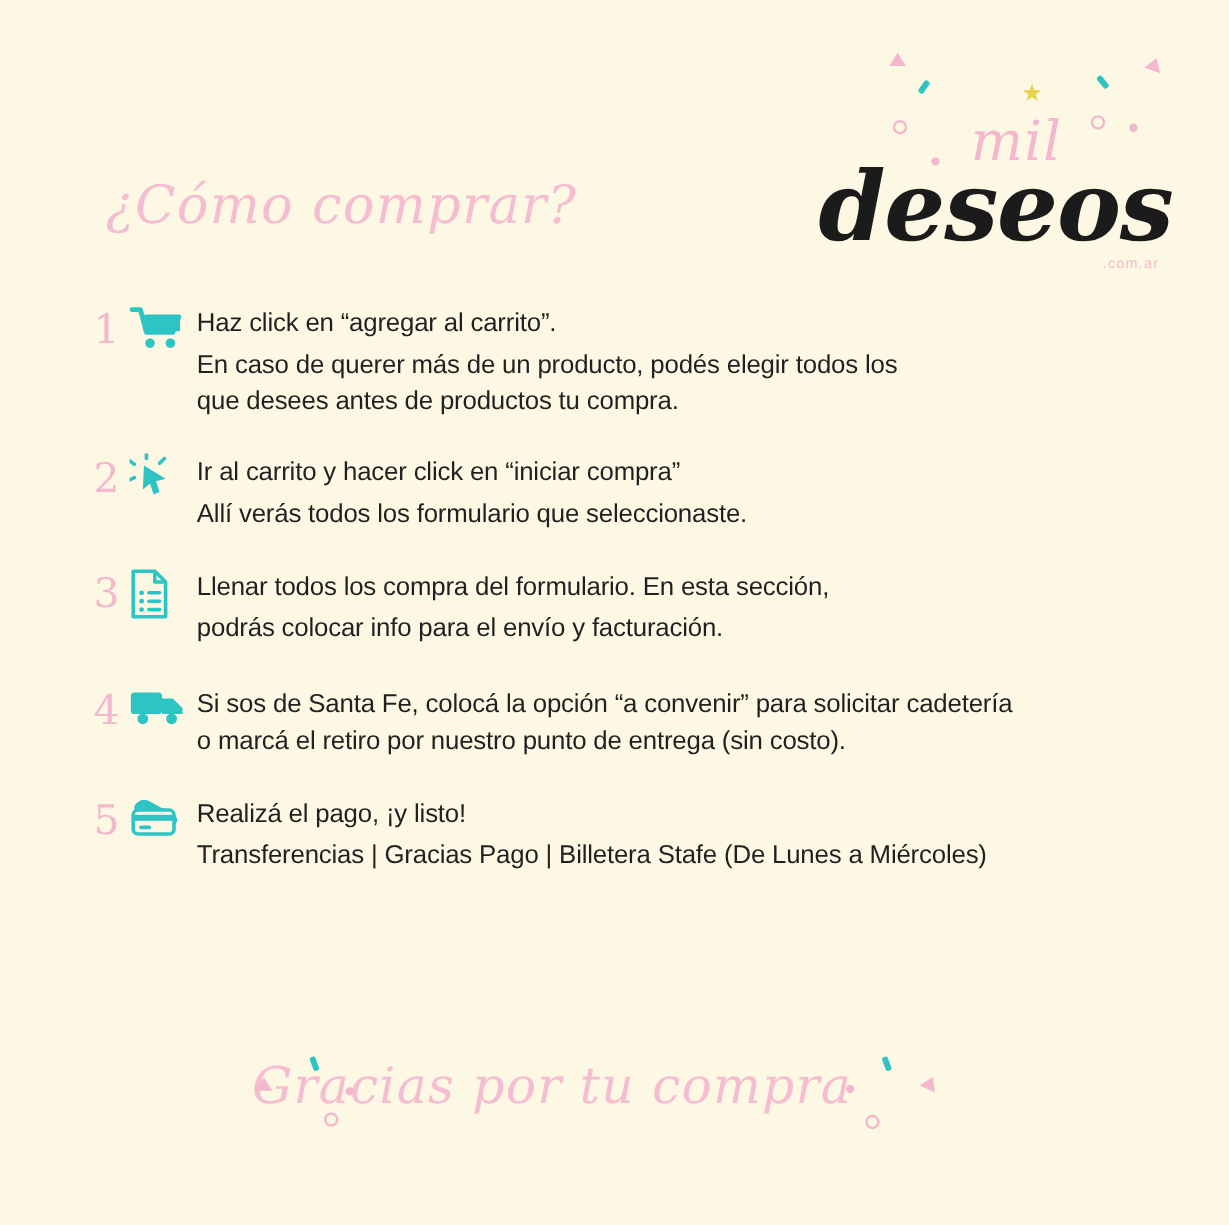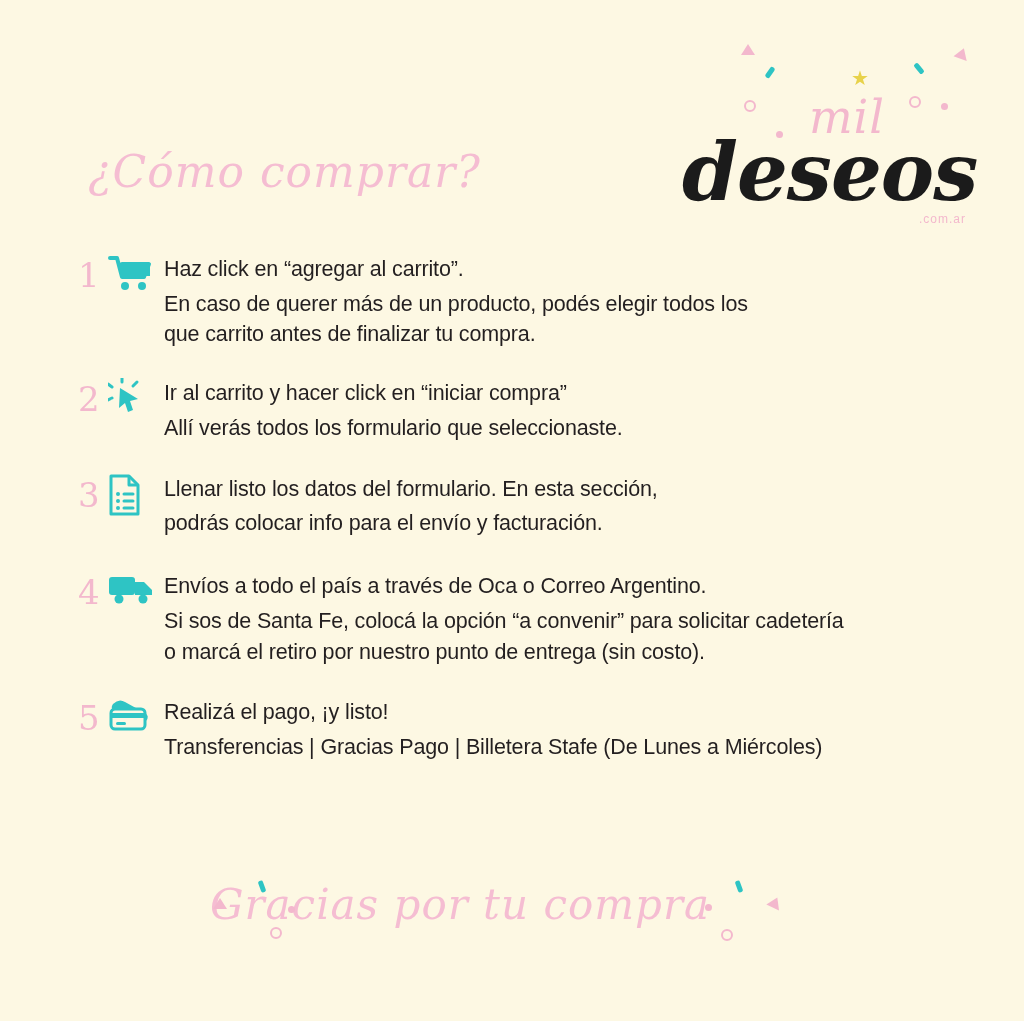--- a/index.html
+++ b/index.html
@@ -194,21 +194,21 @@
         <svg width="46" height="40" viewBox="0 0 46 40">
           <path d="M2 4 h7 l5 19 h22 l5 -13 h-27" fill="none" stroke="#2ec4c4" stroke-width="4" stroke-linejoin="round" stroke-linecap="round"></path>
           <rect x="13" y="9" width="29" height="13" fill="#2ec4c4"></rect>
           <circle cx="17" cy="32" r="4" fill="#2ec4c4"></circle>
           <circle cx="34" cy="32" r="4" fill="#2ec4c4"></circle>
         </svg>
       </div>
       <div class="step-text">
         <div class="line first">Haz click en “agregar al carrito”.</div>
         <div class="line">En caso de querer más de un producto, podés elegir todos los</div>
-        <div class="line">que carrito antes de finalizar tu compra.</div>
+        <div class="line">que desees antes de productos tu compra.</div>
       </div>
     </div>
 
     <div class="step" style="margin-top:24px;">
       <div class="step-num">2</div>
       <div class="step-icon">
         <svg width="40" height="38" viewBox="0 0 40 38">
           <path d="M12 10 L30 21 L22 23 L25 32 L20 34 L17 25 L11 30 Z" fill="#2ec4c4"></path>
           <path d="M14 4 L14 -1" stroke="#2ec4c4" stroke-width="3" stroke-linecap="round"></path>
           <path d="M4 9 L0 6" stroke="#2ec4c4" stroke-width="3" stroke-linecap="round"></path>
@@ -228,37 +228,36 @@
         <svg width="34" height="42" viewBox="0 0 34 42">
           <path d="M3 2 h18 l9 9 v29 h-27 z" fill="none" stroke="#2ec4c4" stroke-width="3" stroke-linejoin="round"></path>
           <path d="M21 2 v9 h9" fill="none" stroke="#2ec4c4" stroke-width="3" stroke-linejoin="round"></path>
           <circle cx="10" cy="20" r="2" fill="#2ec4c4"></circle>
           <circle cx="10" cy="27" r="2" fill="#2ec4c4"></circle>
           <circle cx="10" cy="34" r="2" fill="#2ec4c4"></circle>
           <path d="M16 20 h9 M16 27 h9 M16 34 h9" stroke="#2ec4c4" stroke-width="3" stroke-linecap="round"></path>
         </svg>
       </div>
       <div class="step-text">
-        <div class="line first">Llenar listo los datos del formulario. En esta sección,</div>
+        <div class="line first">Llenar todos los compra del formulario. En esta sección,</div>
         <div class="line">podrás colocar info para el envío y facturación.</div>
       </div>
     </div>
 
     <div class="step" style="margin-top:30px;">
       <div class="step-num">4</div>
       <div class="step-icon">
         <svg width="48" height="36" viewBox="0 0 48 36">
           <rect x="1" y="6" width="26" height="18" rx="3" fill="#2ec4c4"></rect>
           <path d="M27 11 h9 l8 8 v5 h-17 z" fill="#2ec4c4"></path>
           <circle cx="11" cy="28" r="4.5" fill="#2ec4c4"></circle>
           <circle cx="35" cy="28" r="4.5" fill="#2ec4c4"></circle>
         </svg>
       </div>
       <div class="step-text">
-        <div class="line first">Envíos a todo el país a través de Oca o Correo Argentino.</div>
         <div class="line">Si sos de Santa Fe, colocá la opción “a convenir” para solicitar cadetería</div>
         <div class="line">o marcá el retiro por nuestro punto de entrega (sin costo).</div>
       </div>
     </div>
 
     <div class="step" style="margin-top:28px;">
       <div class="step-num">5</div>
       <div class="step-icon">
         <svg width="44" height="34" viewBox="0 0 44 34">
           <path d="M5 7 q6 -6 12 -2 l20 11 q5 3 1 8 q-3 4 -9 1 L6 14 q-4 -3 -1 -7 z" fill="#2ec4c4"></path>

